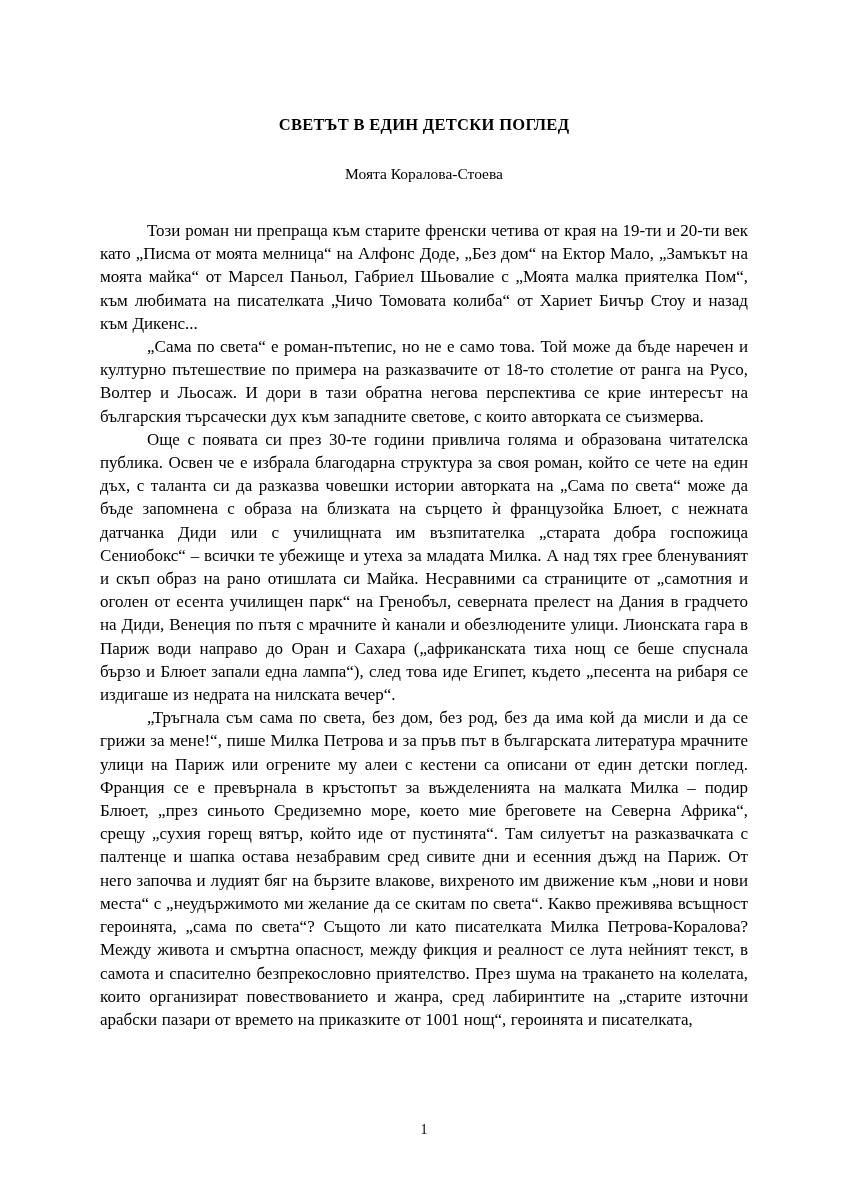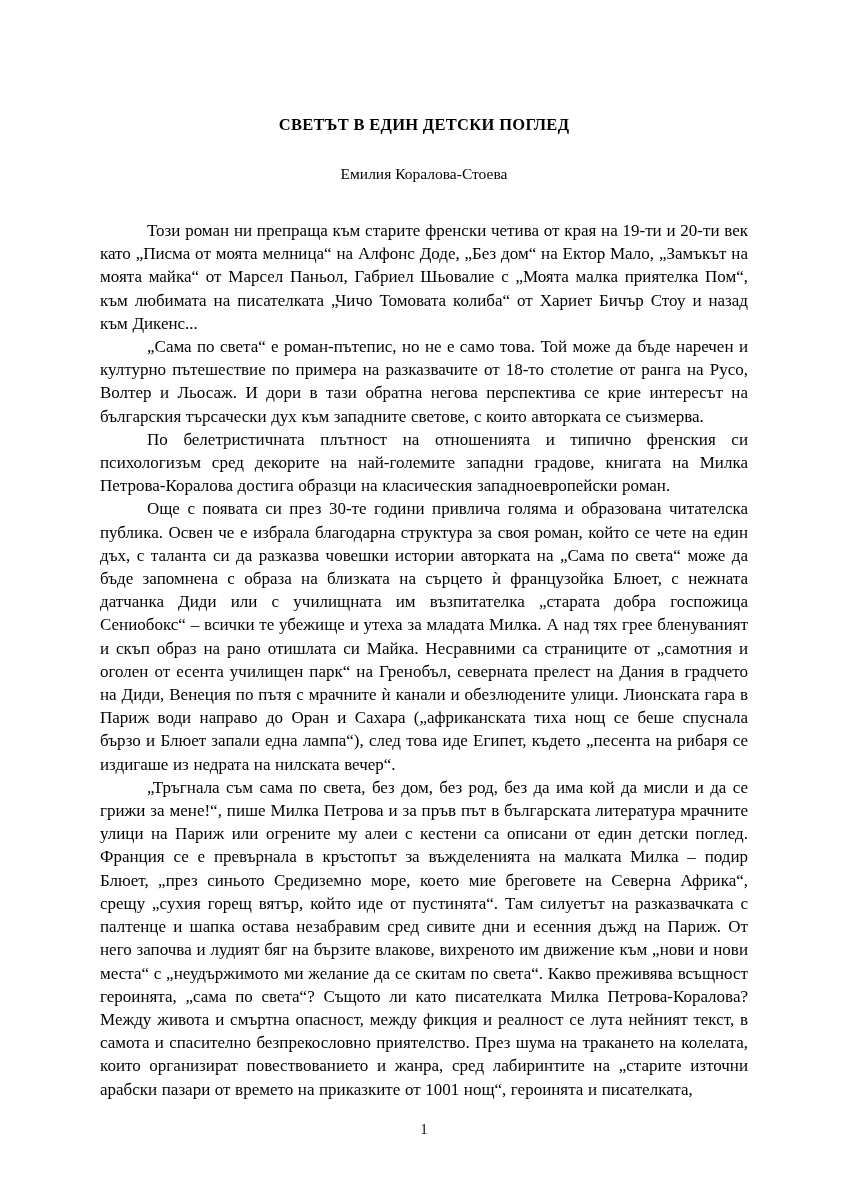--- a/index.html
+++ b/index.html
@@ -70,26 +70,25 @@
 </style>
 </head>
 <body>
 
 <div class="page">
 
   <div class="content">
 
     <h1 class="doc-title">СВЕТЪТ В ЕДИН ДЕТСКИ ПОГЛЕД</h1>
 
-    <div class="doc-author">Емилия Коралова-Стоева</div>
+    <div class="doc-author">Моята Коралова-Стоева</div>
 
     <div class="body-block">
       <p class="para">Този роман ни препраща към старите френски четива от края на 19-ти и 20-ти век като „Писма от моята мелница“ на Алфонс Доде, „Без дом“ на Ектор Мало, „Замъкът на моята майка“ от Марсел Паньол, Габриел Шьовалие с „Моята малка приятелка Пом“, към любимата на писателката  „Чичо Томовата колиба“ от Хариет Бичър Стоу и назад към Дикенс...</p>
       <p class="para">„Сама по света“ е роман-пътепис, но не е само това. Той може да бъде наречен и културно пътешествие по примера на разказвачите от 18-то столетие от ранга на Русо, Волтер и Льосаж. И дори в тази обратна негова перспектива се крие интересът на българския търсачески дух към западните светове, с които авторката се съизмерва.</p>
-      <p class="para">По белетристичната плътност на отношенията и типично френския си психологизъм сред декорите на най-големите западни градове, книгата на Милка Петрова-Коралова достига образци на класическия западноевропейски роман.</p>
       <p class="para">Още с появата си през 30-те години привлича голяма и образована читателска публика. Освен че е избрала благодарна структура за своя роман, който се чете на един дъх, с таланта си да разказва човешки истории авторката на „Сама по света“ може да бъде запомнена с образа на близката на сърцето ѝ французойка Блюет, с нежната датчанка Диди или с училищната им възпитателка „старата добра госпожица Сениобокс“ – всички те убежище и утеха за младата Милка. А над тях грее бленуваният и скъп образ на рано отишлата си Майка. Несравними са страниците от „самотния и оголен от есента училищен парк“ на Гренобъл, северната прелест на Дания в градчето на Диди, Венеция по пътя с мрачните ѝ канали и обезлюдените улици. Лионската гара в Париж води направо до Оран и Сахара („африканската тиха нощ се беше спуснала бързо и Блюет запали една лампа“), след това иде Египет, където „песента на рибаря се издигаше из недрата на нилската вечер“.</p>
       <p class="para">„Тръгнала съм сама по света, без дом, без род, без да има кой да мисли и да се грижи за мене!“, пише Милка Петрова и за пръв път в българската литература мрачните улици на Париж или огрените му алеи с кестени са описани от един детски поглед. Франция се е превърнала в кръстопът за въжделенията на малката Милка –  подир Блюет, „през синьото Средиземно море, което мие бреговете на Северна Африка“, срещу „сухия горещ вятър, който иде от пустинята“. Там силуетът на разказвачката с палтенце и шапка остава незабравим сред сивите дни и есенния дъжд на Париж. От него започва и лудият бяг на бързите влакове, вихреното им движение към „нови и нови места“ с „неудържимото ми желание да се скитам по света“. Какво преживява всъщност героинята, „сама по света“? Същото ли като писателката Милка Петрова-Коралова? Между живота и смъртна опасност, между фикция и реалност се лута нейният текст, в самота и спасително безпрекословно приятелство. През шума на тракането на колелата, които организират повествованието и жанра, сред лабиринтите на „старите източни арабски пазари от времето на приказките от 1001 нощ“, героинята и писателката,</p>
     </div>
 
   </div>
 
   <div class="page-number">1</div>
 
 </div>
 

